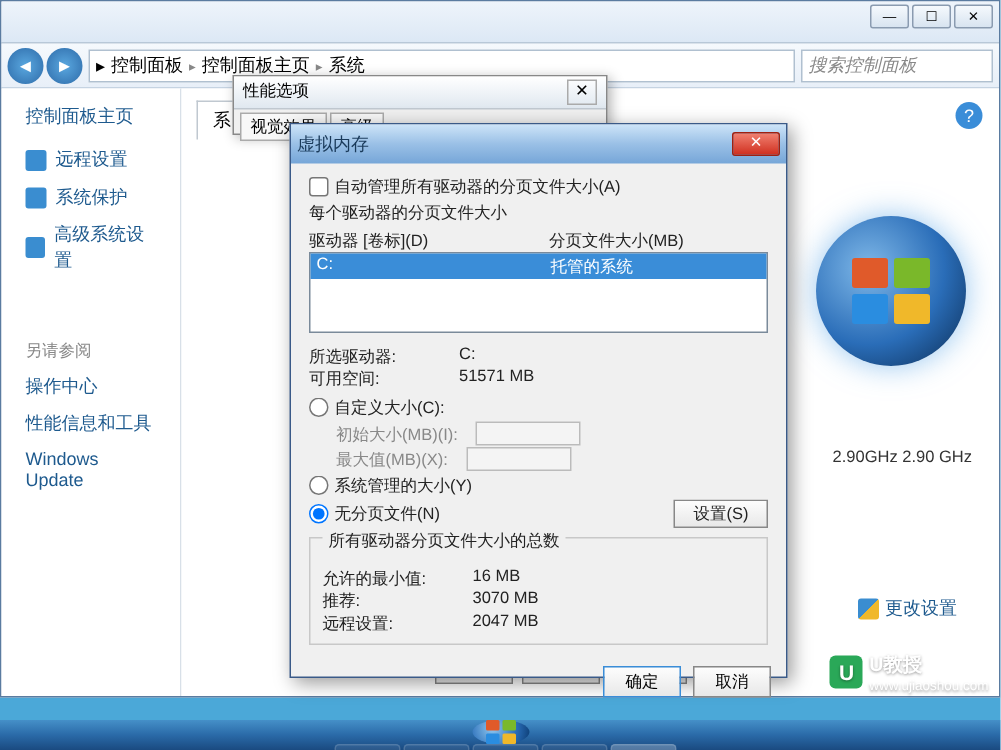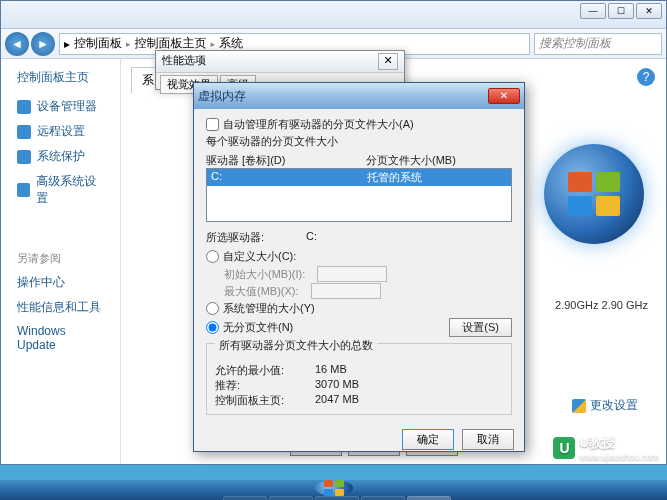--- a/index.html
+++ b/index.html
@@ -117,24 +117,20 @@
     </div>
     <div class="searchbox">
       <span>搜索控制面板</span>
     </div>
   </div>
   <div class="body-area">
     <div class="sidebar">
       <div class="sidebar-title">控制面板主页</div>
       <div class="sidebar-link">
           <div class="ico"></div>
-          <span>设备管理器</span>
-        </div>
-      <div class="sidebar-link">
-          <div class="ico"></div>
           <span>远程设置</span>
         </div>
       <div class="sidebar-link">
           <div class="ico"></div>
           <span>系统保护</span>
         </div>
       <div class="sidebar-link">
           <div class="ico"></div>
           <span>高级系统设置</span>
         </div>
@@ -206,20 +202,24 @@
       <div class="vm-row">
         <span>C:</span>
         <span>托管的系统</span>
       </div>
     </div>
     <div class="vm-info">
       <div class="vm-info-row">
           <span class="k">所选驱动器:</span>
           <span>C:</span>
         </div>
+      <div class="vm-info-row">
+          <span class="k">可用空间:</span>
+          <span>51571 MB</span>
+        </div>
     </div>
     <div class="vm-radio-row">
         <input type="radio" name="pf" style="">
         <span>自定义大小(C):</span>
       </div>
     <div class="vm-size-row">
         <span>初始大小(MB)(I):</span>
         <input type="text" disabled="" style="">
       </div>
     <div class="vm-size-row">
@@ -241,21 +241,21 @@
       <span class="vm-group-title">所有驱动器分页文件大小的总数</span>
       <div class="vm-info-row">
           <span class="k">允许的最小值:</span>
           <span>16 MB</span>
         </div>
       <div class="vm-info-row">
           <span class="k">推荐:</span>
           <span>3070 MB</span>
         </div>
       <div class="vm-info-row">
-          <span class="k">控制面板主页:</span>
+          <span class="k">远程设置:</span>
           <span>2047 MB</span>
         </div>
     </div>
   </div>
   <div class="vm-buttons">
     <div class="dlg-btn" style="border:1px solid #3a8dd8">确定</div>
     <div class="dlg-btn">取消</div>
   </div>
 </div>
 

